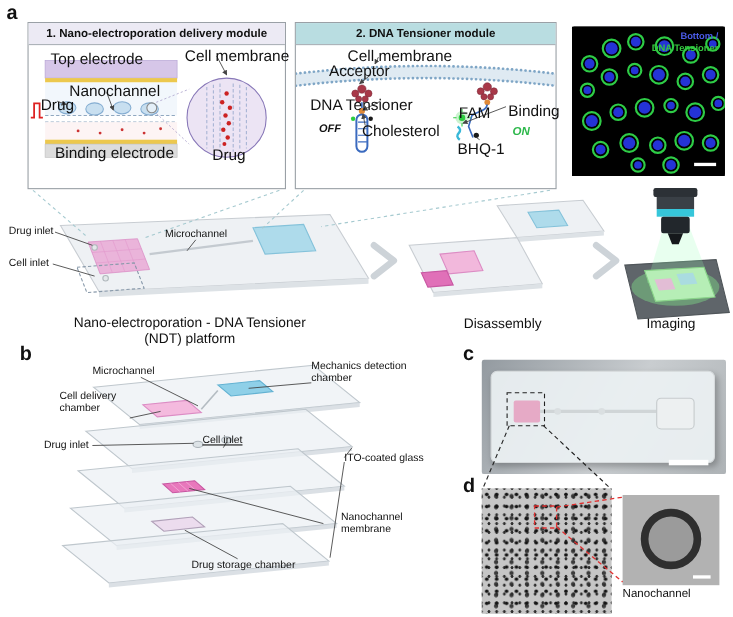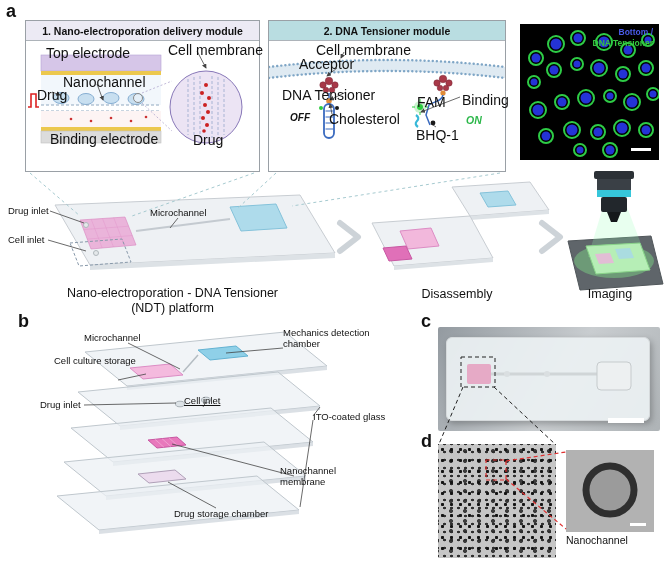--- a/index.html
+++ b/index.html
@@ -376,25 +376,25 @@
       <polygon points="76,168 276,148 276,152 76,172" fill="rgba(210,216,222,.8)"></polygon>
       <polygon points="108,146 145,142 156,151 119,155" fill="#ecdcee" stroke="#b0a0b8"></polygon>
     </g>
     <g>
       <polygon points="27,168 227,148 269,182 69,202" fill="rgba(235,240,244,.72)" stroke="#bfc7cd"></polygon>
       <polygon points="69,202 269,182 269,186 69,206" fill="rgba(210,216,222,.8)"></polygon>
     </g>
   </svg>
   <div class="lbl md" style="left:84px;top:333px">Microchannel</div>
   <div class="lbl md wrap" style="left:283px;top:328px;width:112px">Mechanics detection chamber</div>
-  <div class="lbl md wrap" style="left:54px;top:356px;width:88px">Cell culture storage</div>
+  <div class="lbl md wrap" style="left:54px;top:356px;width:88px">Cell delivery chamber</div>
   <div class="lbl md ul" style="left:184px;top:396px">Cell inlet</div>
   <div class="lbl md" style="left:40px;top:400px">Drug inlet</div>
   <div class="lbl md" style="left:313px;top:412px">ITO-coated glass</div>
-  <div class="lbl md wrap" style="left:280px;top:466px;width:100px">Nanochannel membrane</div>
+  <div class="lbl md wrap" style="left:310px;top:466px;width:100px">Nanochannel membrane</div>
   <div class="lbl md" style="left:174px;top:509px">Drug storage chamber</div>
 
   <div class="photo">
     <div class="chip-c">
       <svg width="202" height="82" viewBox="0 0 202 82">
         <rect x="20" y="26" width="24" height="20" rx="2" fill="#e6aac6"></rect>
         <line x1="44" y1="36" x2="150" y2="36" stroke="#d0d5d7" stroke-width="3"></line>
         <rect x="150" y="24" width="34" height="28" rx="4" fill="#edf0f1" stroke="#c6cbcd"></rect>
         <circle cx="60" cy="36" r="3" fill="#dadfe1"></circle>
         <circle cx="100" cy="36" r="3" fill="#dadfe1"></circle>

